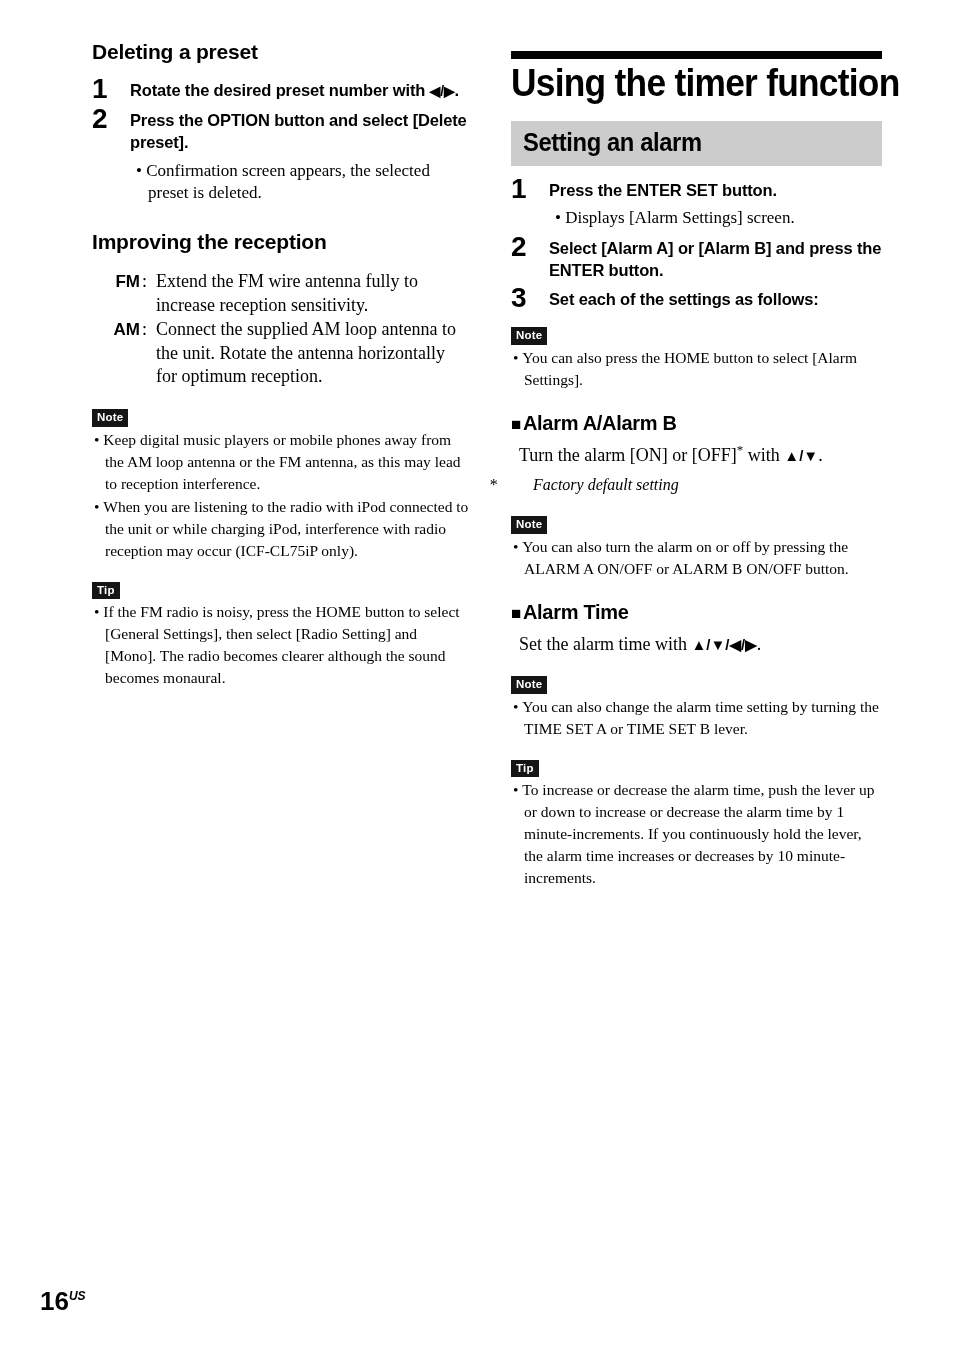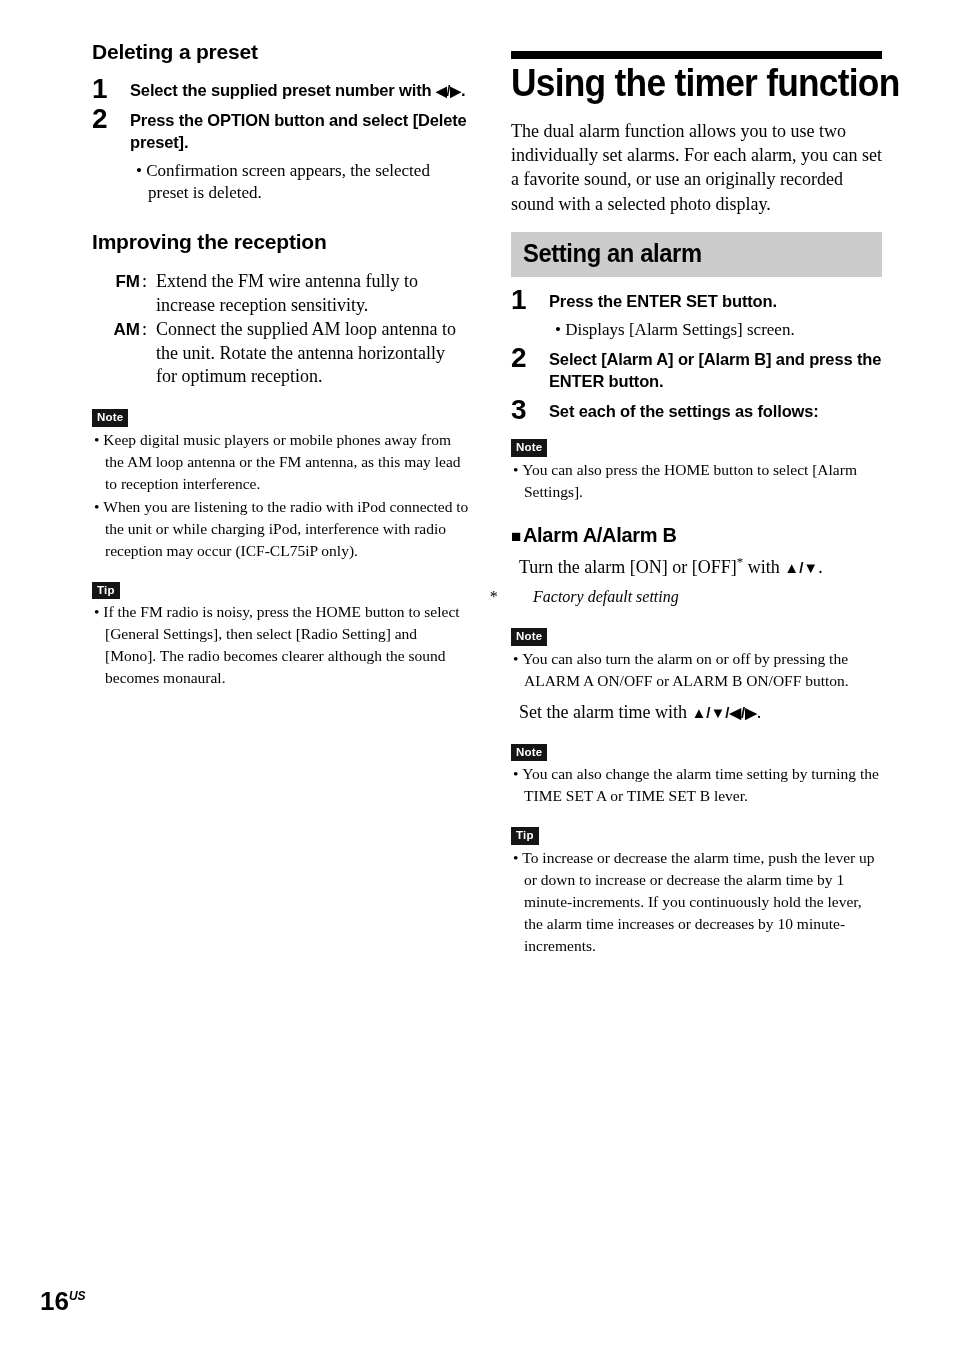--- a/index.html
+++ b/index.html
@@ -262,21 +262,21 @@
 
 <div class="page">
 
   <div class="col-left">
 
     <h2 class="sub-head">Deleting a preset</h2>
 
     <div class="step">
       <div class="step-num">1</div>
       <div class="step-text">
-        <span>Select the supplied preset number with </span><span class="arrows-inline">◀/▶</span><span>.</span>
+        <span>Rotate the desired preset number with </span><span class="arrows-inline">◀/▶</span><span>.</span>
       </div>
     </div>
 
     <div class="step">
       <div class="step-num">2</div>
       <div class="step-text">Press the OPTION button and select [Delete preset].</div>
       <div class="step-sub">•&nbsp;<span>Confirmation screen appears, the selected preset is deleted.</span></div>
     </div>
 
     <h2 class="sub-head second">Improving the reception</h2>
@@ -310,21 +310,20 @@
     </div>
 
   </div>
 
   <div class="col-right">
 
     <div class="rule"></div>
 
     <h1 class="chapter-title">Using the timer function</h1>
 
-    <p class="intro">The dual alarm function allows you to use two individually set alarms. For each alarm, you can set a favorite sound, or use an originally recorded sound with a selected photo display.</p>
 
     <div class="gray-head">
       <span>Setting an alarm</span>
     </div>
 
     <div class="step">
       <div class="step-num">1</div>
       <div class="step-text">Press the ENTER SET button.</div>
       <div class="step-sub">•&nbsp;<span>Displays [Alarm Settings] screen.</span></div>
     </div>
@@ -352,20 +351,21 @@
 
     <p class="footnote"><span class="fstar">*</span><span>Factory default setting</span></p>
 
     <div class="noteblock">
       <span class="badge">Note</span>
       <ul>
         <li>You can also turn the alarm on or off by pressing the ALARM A ON/OFF or ALARM B ON/OFF button.</li>
       </ul>
     </div>
 
+    <h3 class="sq-head"><span class="sq">■</span><span>Alarm Time</span></h3>
 
     <p class="body-line"><span>Set the alarm time with </span><span class="arrows">▲/▼/◀/▶</span><span>.</span></p>
 
     <div class="noteblock">
       <span class="badge">Note</span>
       <ul>
         <li>You can also change the alarm time setting by turning the TIME SET A or TIME SET B lever.</li>
       </ul>
     </div>
 

